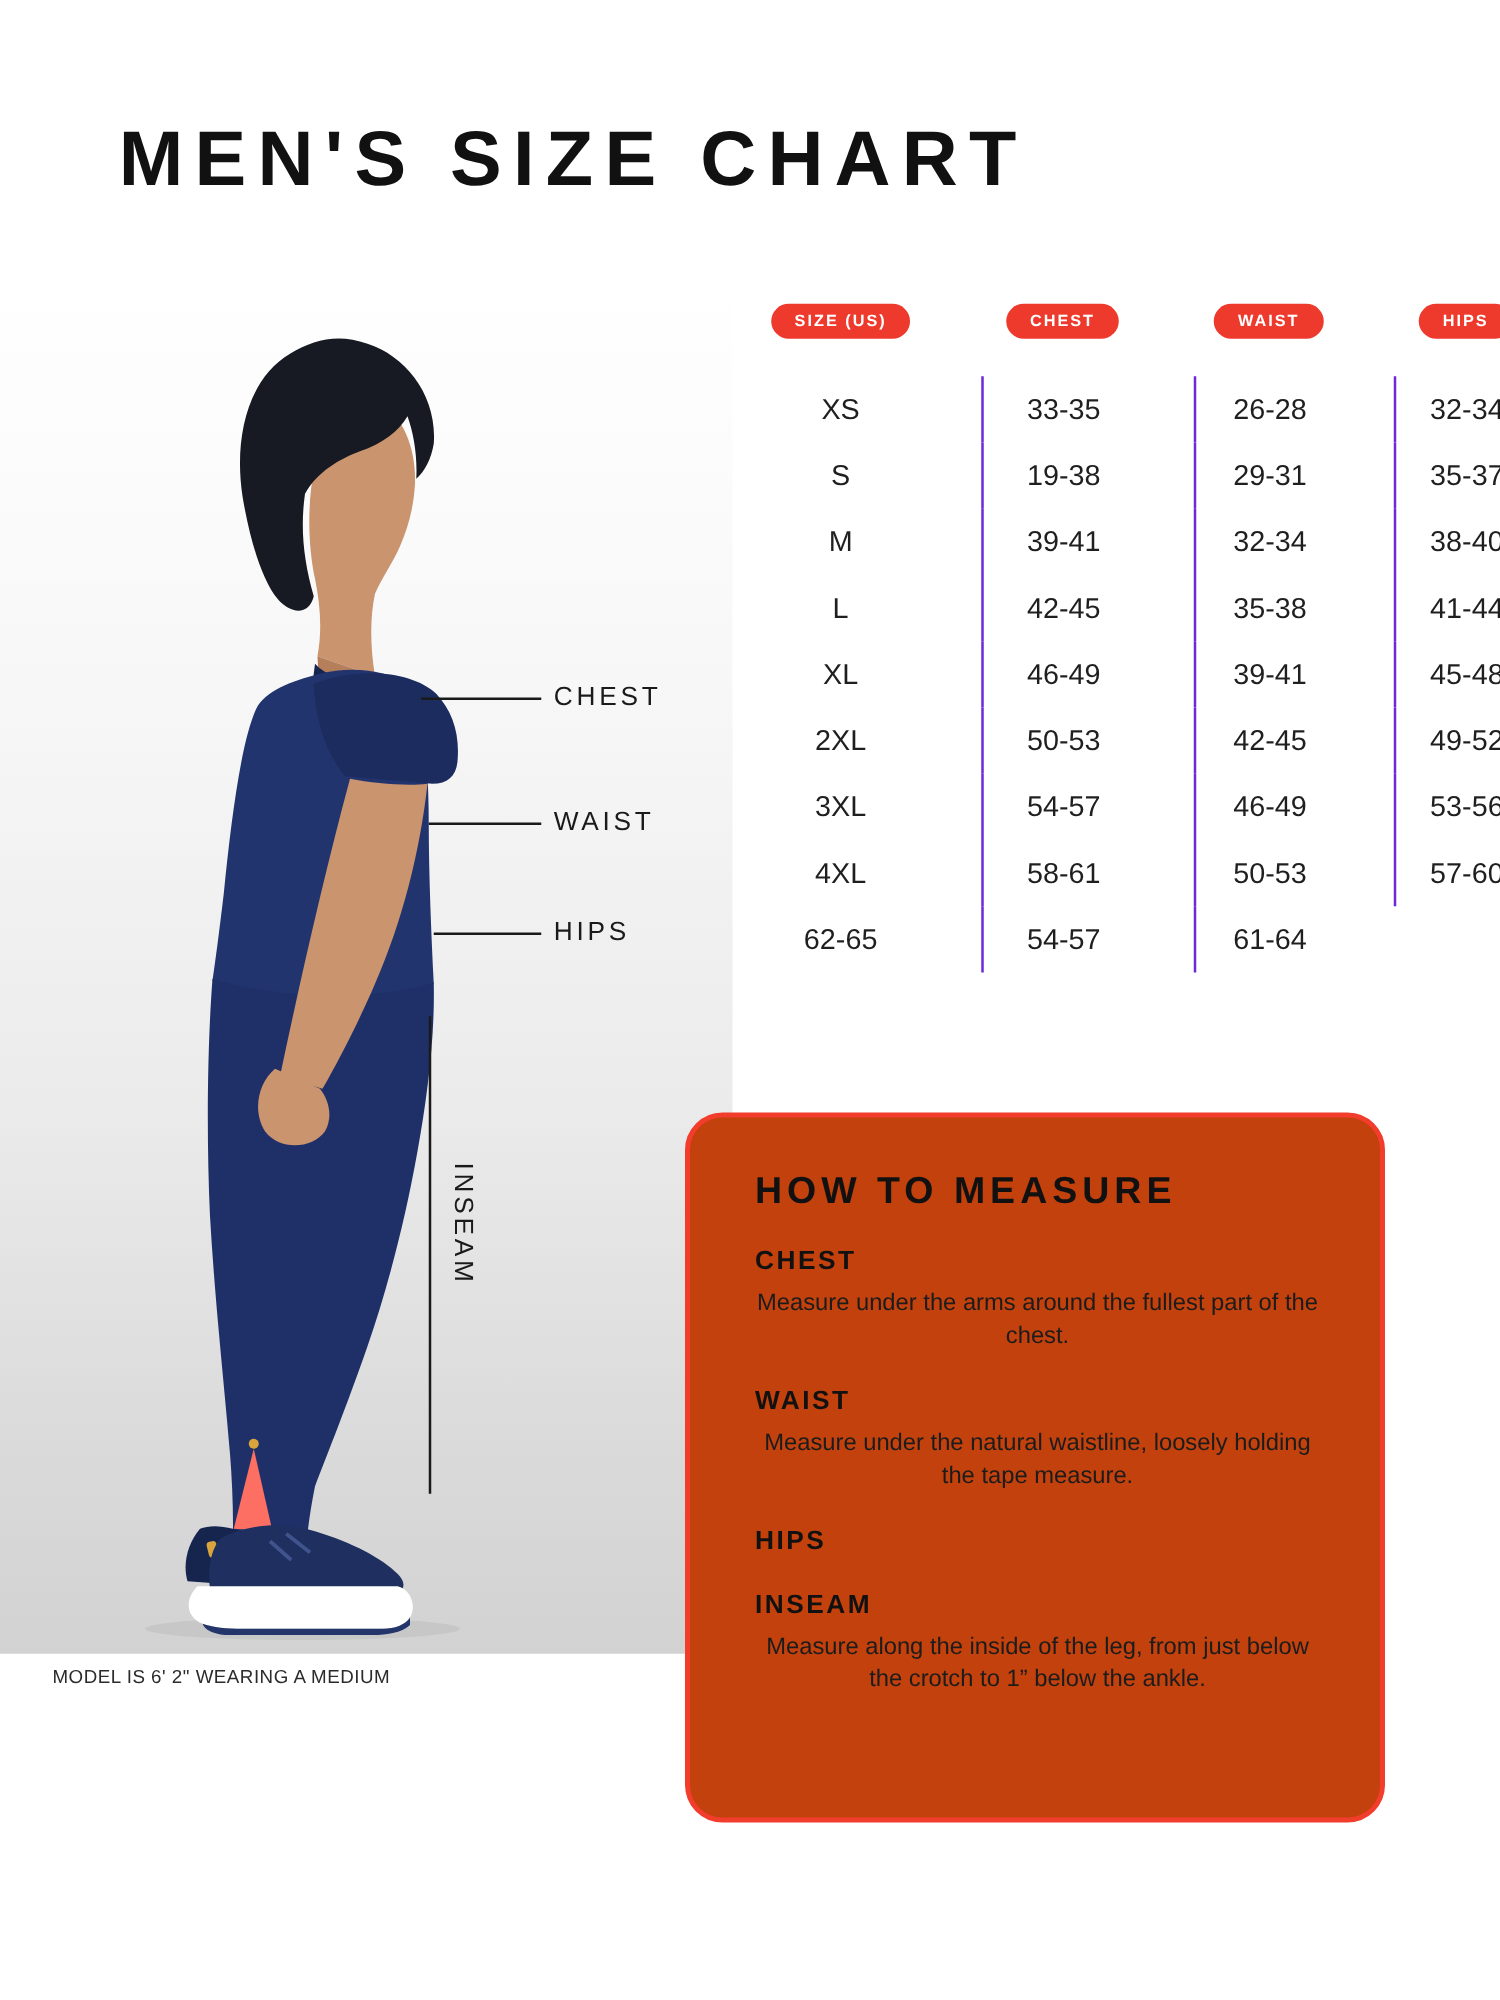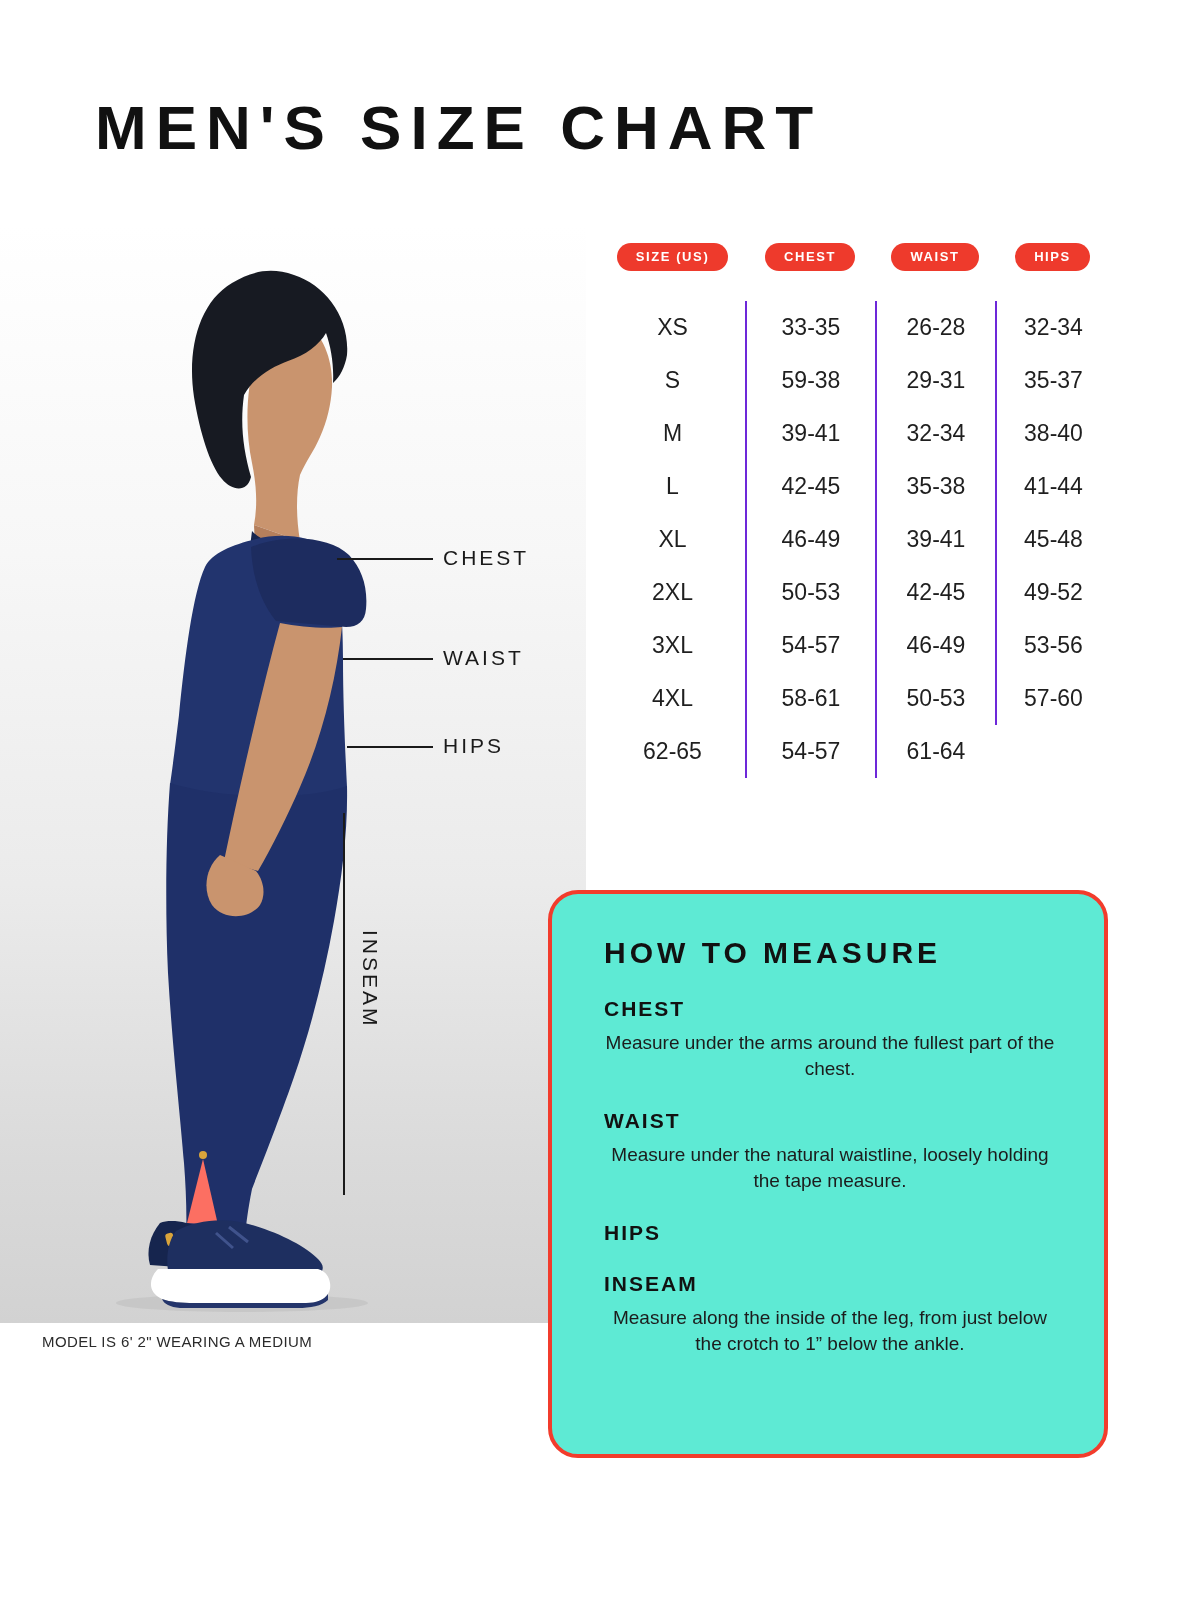--- a/index.html
+++ b/index.html
@@ -33,39 +33,39 @@
   }
   .ann-label.rotated { transform-origin:left top; transform:rotate(90deg); }
 
   .photo-caption {
     position:absolute; left:42px; top:1333px;
     font-size:15px; letter-spacing:0.4px; color:#2b2b2b; white-space:nowrap;
   }
 
   
   .size-table { position:absolute; left:600px; top:243px; width:510px; }
-  .pill-row, .t-row { display:grid; grid-template-columns:145px 130px 120px 115px; }
+  .pill-row, .t-row { display:grid; grid-template-columns:145px 130px 120px 115px;gap:40px; }
   .pill-cell { display:flex; justify-content:center; align-items:center; }
   .pill {
     background:#ee3a2c; color:#ffffff; border-radius:15px;
     height:28px; line-height:28px; padding:0 19px;
     font-size:13px; font-weight:700; letter-spacing:1.6px; white-space:nowrap;
   }
   .t-rows { margin-top:30px; }
   .t-row { height:53px;text-align:right; }
   .t-cell {
     display:flex; align-items:center; justify-content:center;
     font-size:23px; color:#1f1f1f;
   }
   .t-row .t-cell + .t-cell { border-left:2px solid #6d28d9; }
 
   
   .htm-box {
     position:absolute; left:548px; top:890px; width:560px; height:568px;
-    background:#5eead4; border:4px solid #f23c2c; border-radius:30px;
+    background:#c2410c; border:4px solid #f23c2c; border-radius:30px;
     padding:42px 48px 0 52px;
   }
   .htm-title { font-size:30px; font-weight:700; letter-spacing:4px; color:#111111; }
   .htm-section { margin-top:27px; }
   .htm-label { font-size:21px; font-weight:700; letter-spacing:2px; color:#111111; }
   .htm-text { font-size:19px; line-height:26px; color:#1c1c1c; margin-top:9px; max-width:455px;text-align:center; }
 </style>
 </head>
 <body>
 
@@ -141,21 +141,21 @@
     </div>
     <div class="t-rows">
       <div class="t-row">
         <div class="t-cell">XS</div>
         <div class="t-cell">33-35</div>
         <div class="t-cell">26-28</div>
         <div class="t-cell">32-34</div>
       </div>
       <div class="t-row">
         <div class="t-cell">S</div>
-        <div class="t-cell">59-38</div>
+        <div class="t-cell">19-38</div>
         <div class="t-cell">29-31</div>
         <div class="t-cell">35-37</div>
       </div>
       <div class="t-row">
         <div class="t-cell">M</div>
         <div class="t-cell">39-41</div>
         <div class="t-cell">32-34</div>
         <div class="t-cell">38-40</div>
       </div>
       <div class="t-row">

